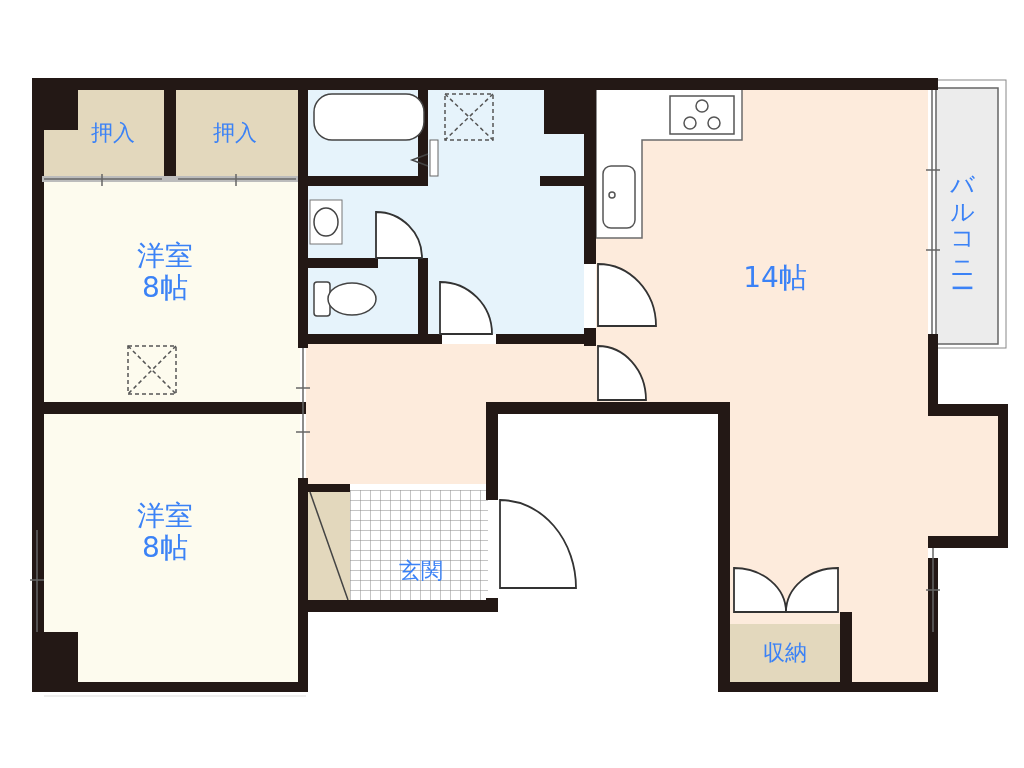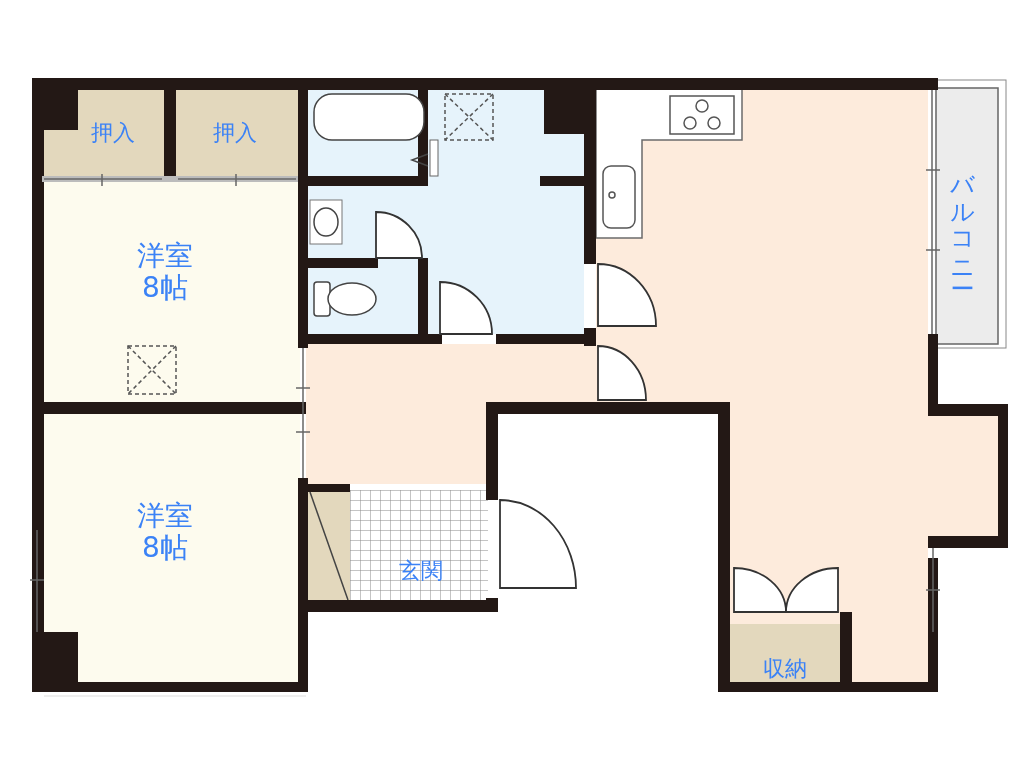--- a/index.html
+++ b/index.html
@@ -173,19 +173,20 @@
   <div class="lbl lbl-big" style="position:static;">洋室</div>
   <div class="lbl lbl-big" style="position:static;">8帖</div>
 </div>
 
 <div style="position:absolute; left:100px; top:500px; width:130px;">
   <div class="lbl lbl-big" style="position:static;">洋室</div>
   <div class="lbl lbl-big" style="position:static;">8帖</div>
 </div>
 
 <div style="position:absolute; left:710px; top:262px; width:130px;">
+  <div class="lbl lbl-big" style="position:static;">14帖</div>
 </div>
 
 <div class="lbl lbl-vert" style="left:948px; top:138px; height:160px;">バルコニー</div>
 
 <div class="lbl lbl-mid" style="left:386px; top:558px; width:70px; background:rgba(255,255,255,0);">玄関</div>
 
-<div class="lbl lbl-mid" style="left:750px; top:656px; width:70px;">収納</div>
+<div class="lbl lbl-mid" style="left:750px; top:640px; width:70px;">収納</div>
 
 </body></html>

